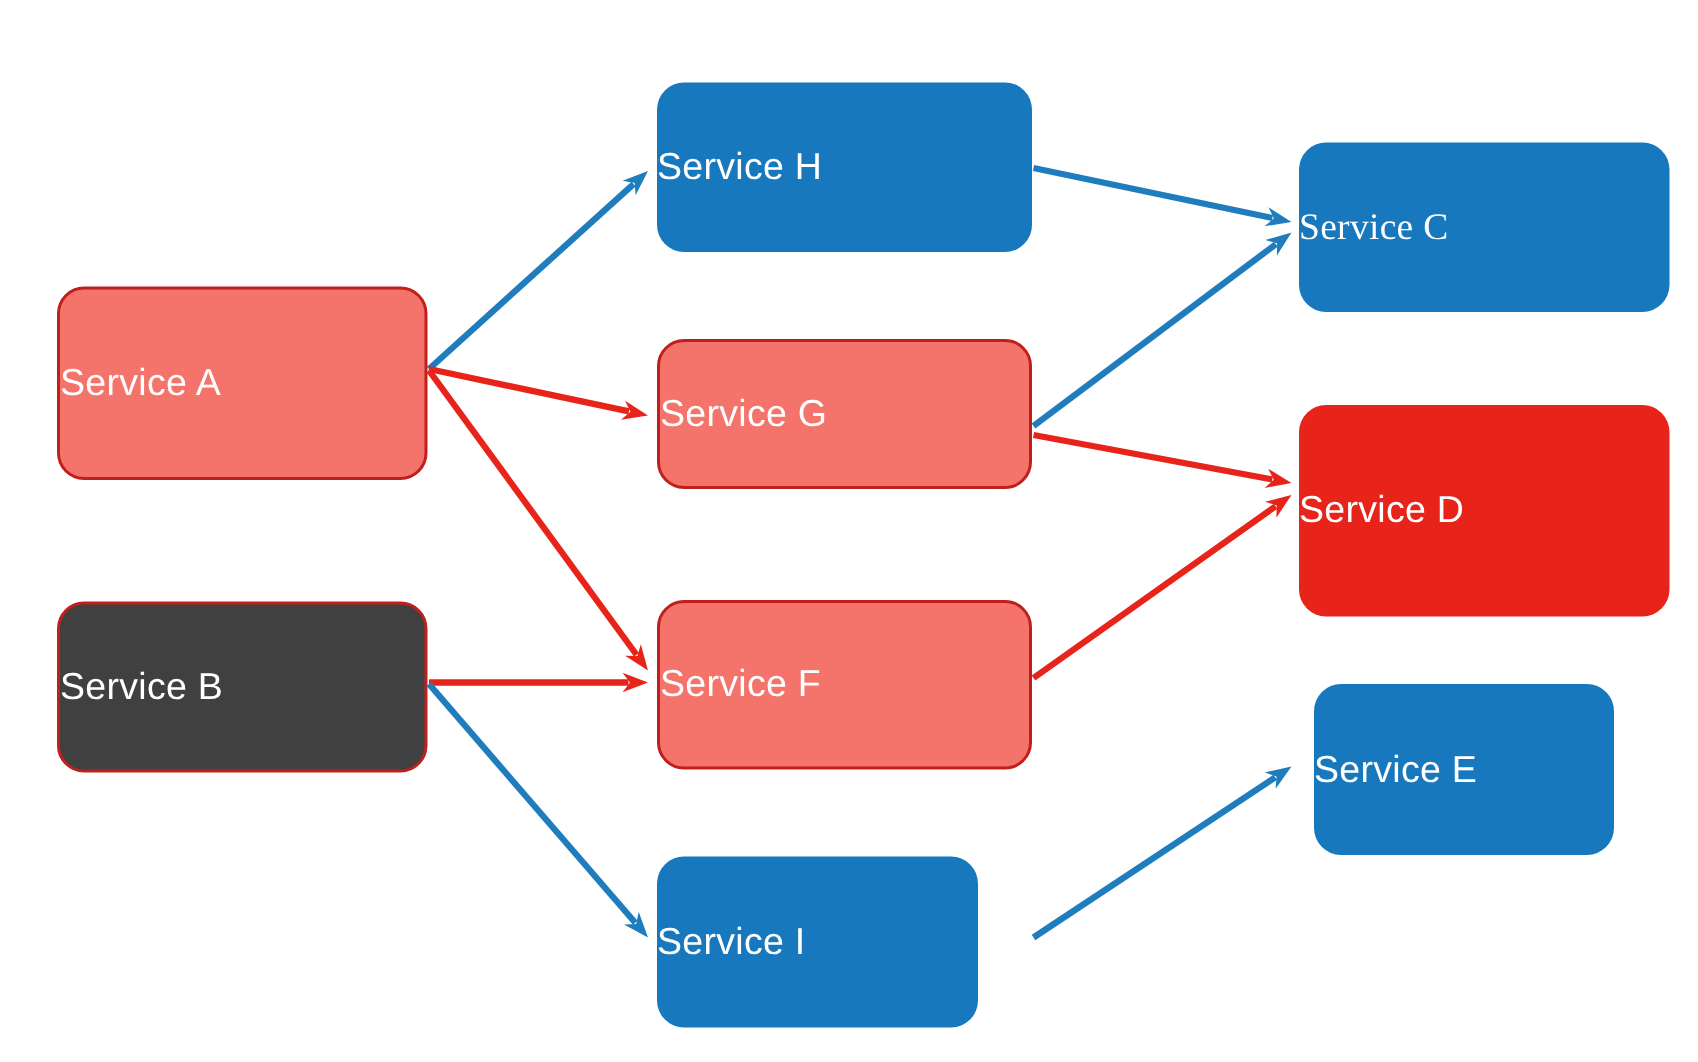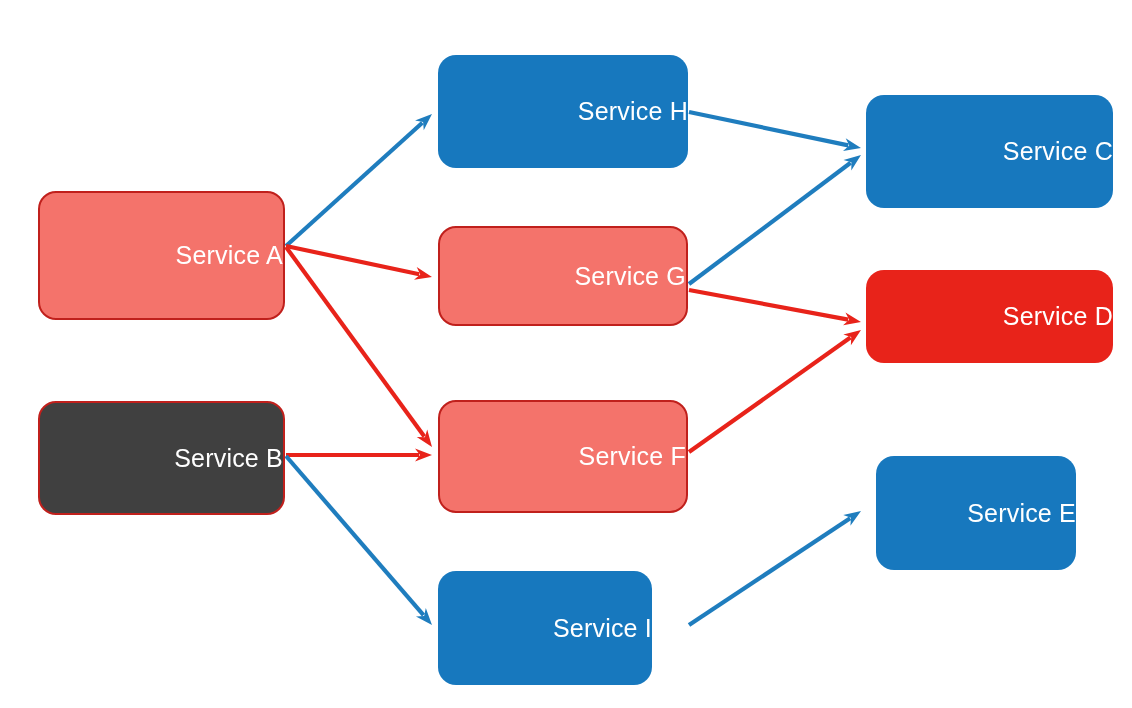--- a/index.html
+++ b/index.html
@@ -23,21 +23,21 @@
     top: 0;
     width: 1132px;
     height: 708px;
   }
   .node {
     position: absolute;
     box-sizing: border-box;
     border-radius: 18px;
     display: flex;
     align-items: center;
-    justify-content: flex-end;
+    justify-content: flex-start;
     color: #ffffff;
     font-size: 25px;
     font-weight: 400;
     letter-spacing: 0.2px;
     line-height: 1;
     z-index: 2;
     user-select: none;
   }
   .node-label {
     pointer-events: none;
@@ -103,24 +103,24 @@
       </div>
       <div class="node" style="left: 438px; top: 226px; width: 250px; height: 100px; background: rgb(244, 115, 107); border: 2px solid rgb(192, 32, 28);">
         <span class="node-label">Service G</span>
       </div>
       <div class="node" style="left: 438px; top: 400px; width: 250px; height: 113px; background: rgb(244, 115, 107); border: 2px solid rgb(192, 32, 28);">
         <span class="node-label">Service F</span>
       </div>
       <div class="node" style="left: 438px; top: 571px; width: 214px; height: 114px; background: rgb(23, 120, 190); border: none;">
         <span class="node-label">Service I</span>
       </div>
-      <div class="node" style="left: 866px; top: 95px; width: 247px; height: 113px; background: rgb(23, 120, 190); border: none;">
+      <div class="node" style="left: 866px; top: 95px; width: 247px; height: 113px; background: rgb(23, 120, 190); border: none; font-family: Liberation Serif, serif;">
         <span class="node-label">Service C</span>
       </div>
-      <div class="node" style="left: 866px; top: 270px; width: 247px; height: 93px; background: rgb(232, 35, 26); border: none;">
+      <div class="node" style="left: 866px; top: 270px; width: 247px; height: 141px; background: rgb(232, 35, 26); border: none;">
         <span class="node-label">Service D</span>
       </div>
       <div class="node" style="left: 876px; top: 456px; width: 200px; height: 114px; background: rgb(23, 120, 190); border: none;">
         <span class="node-label">Service E</span>
       </div>
     </div>
 
 </div>
 
 </body></html>

